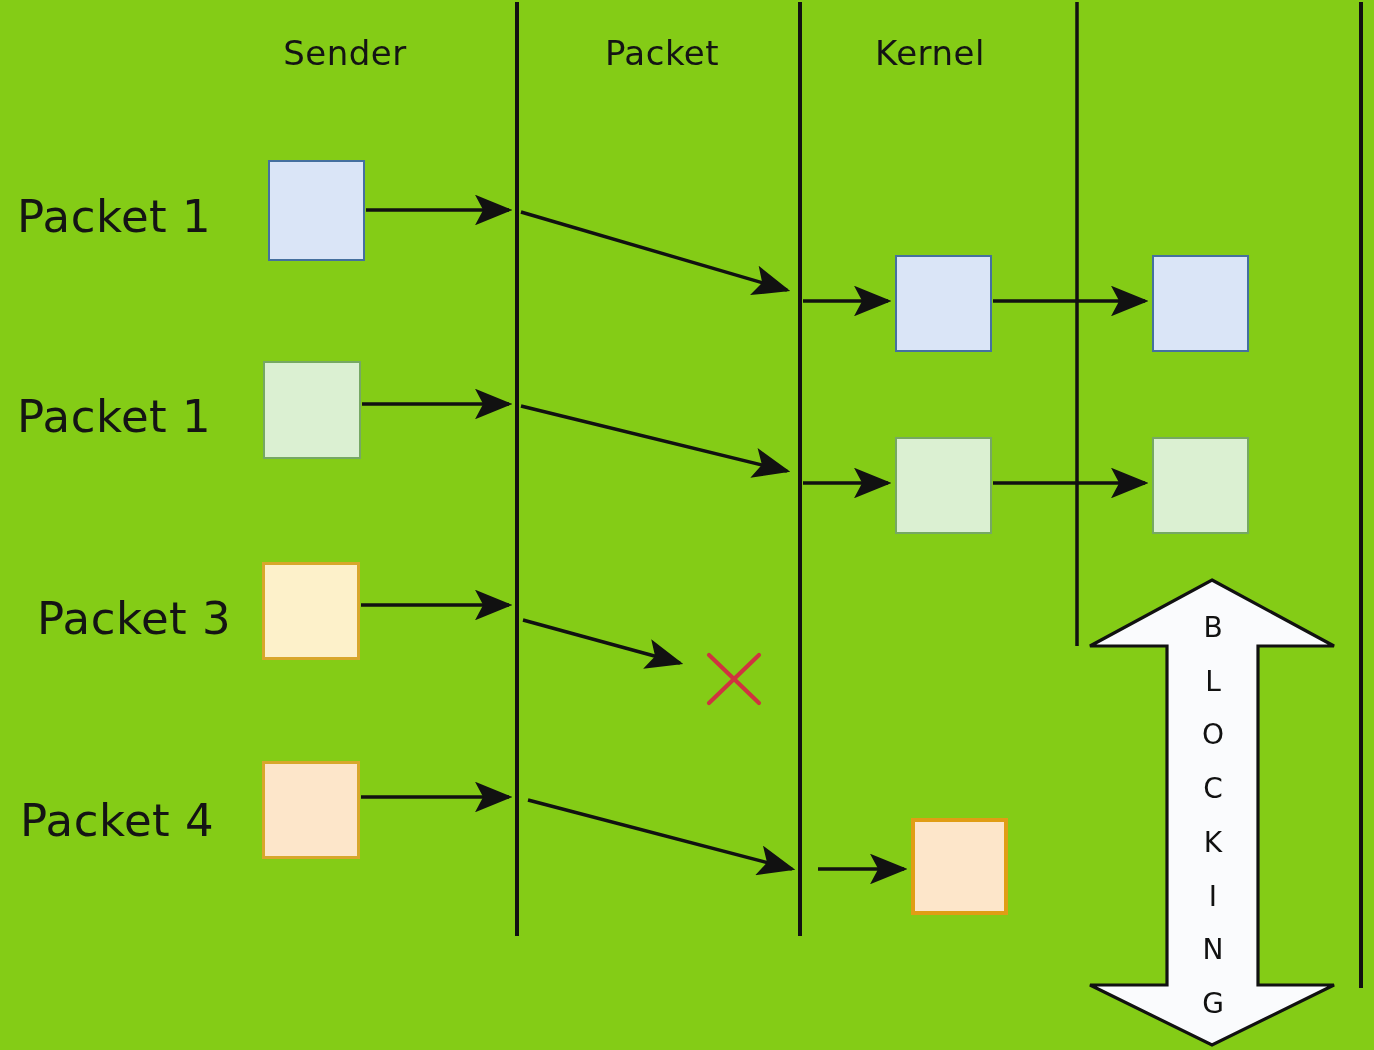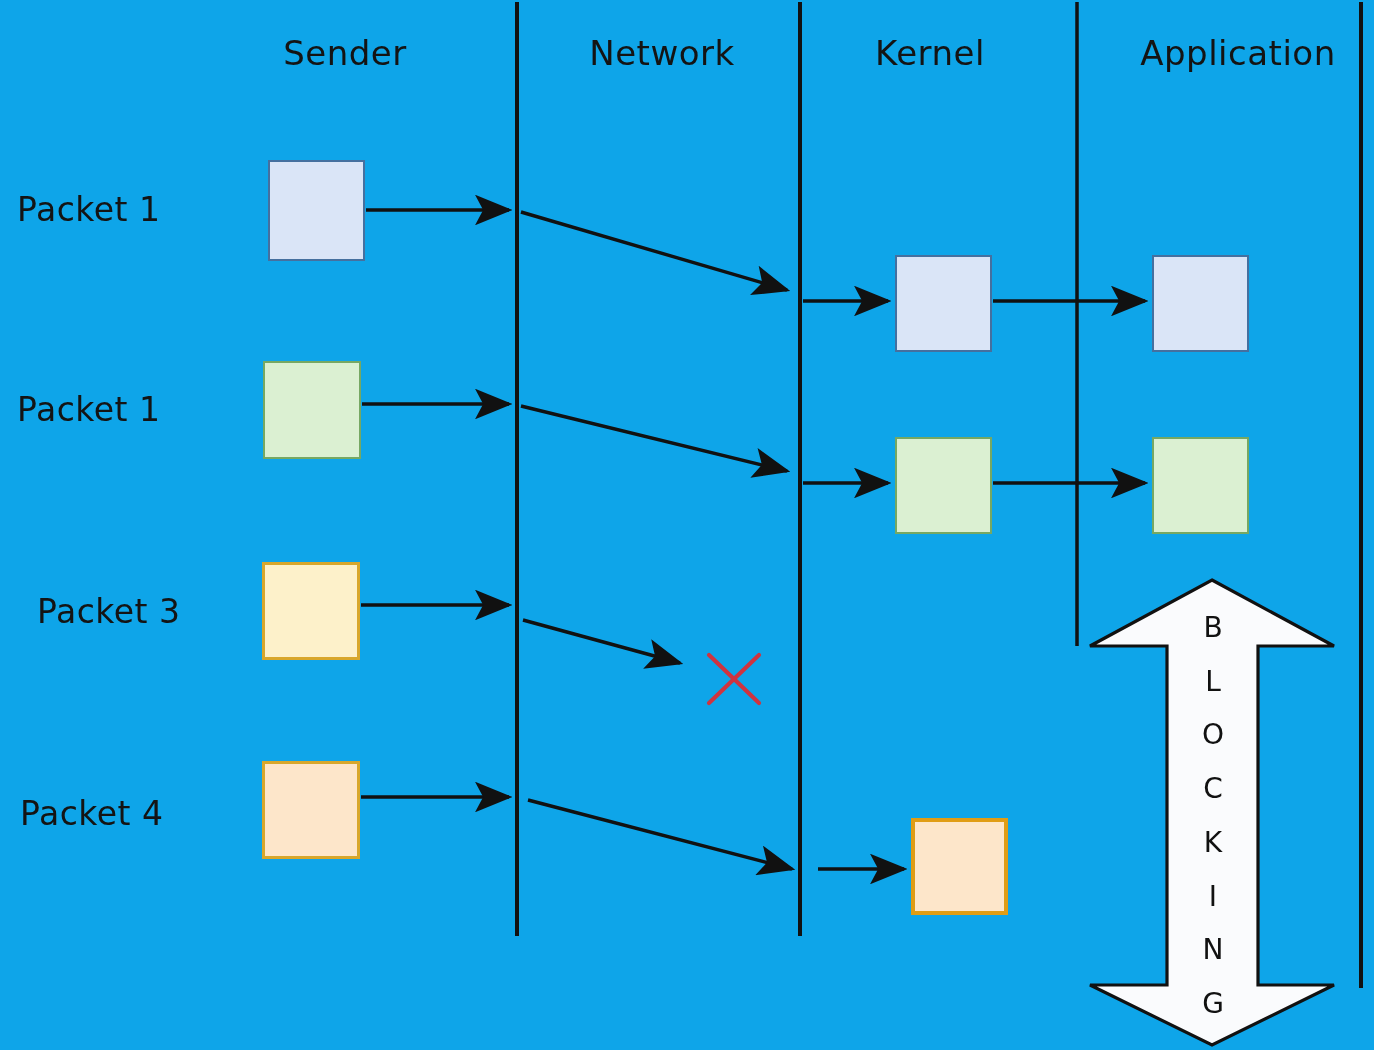--- a/index.html
+++ b/index.html
@@ -7,41 +7,41 @@
     margin: 0; padding: 0;
     background: #ffffff;
   }
   body {
     font-family: "DejaVu Sans", sans-serif;
   }
   #canvas {
     position: relative;
     width: 1374px;
     height: 1050px;
-    background: #0ea5e9;
+    background: #84cc16;
     overflow: hidden;
   }
   #svg-layer {
     position: absolute;
     left: 0; top: 0;
     width: 1374px;
     height: 1050px;
   }
   .col-header {
     position: absolute;
     font-size: 34px;
     color: #141414;
     white-space: nowrap;
     text-align: center;
     font-family: "DejaVu Sans", sans-serif;
     letter-spacing: 0.5px;
   }
   .row-label {
     position: absolute;
-    font-size: 33px;
+    font-size: 45px;
     color: #141414;
     white-space: nowrap;
     font-family: "DejaVu Sans", sans-serif;
     letter-spacing: 0.5px;
     text-align: center;
   }
   .packet-box {
     position: absolute;
     border-width: 2px;
     border-style: solid;
@@ -134,23 +134,22 @@
       <line x1="818" y1="869" x2="904" y2="869" stroke="#111111" stroke-width="3.4" marker-end="url(#ah)"></line>
     </g>
 
     <g>
       <path d="M1212,580 L1334,646 L1258,646 L1258,985 L1334,985 L1212,1045
                L1090,985 L1167,985 L1167,646 L1090,646 Z" fill="#fafbfd" stroke="#111111" stroke-width="3.2" stroke-linejoin="miter"></path>
     </g>
   </svg>
 
   <div class="col-header" style="left:245px; top:33px; width:200px;">Sender</div>
-  <div class="col-header" style="left:562px; top:33px; width:200px;">Network</div>
+  <div class="col-header" style="left:562px; top:33px; width:200px;">Packet</div>
   <div class="col-header" style="left:830px; top:33px; width:200px;text-align:center;">Kernel</div>
-  <div class="col-header" style="left:1118px; top:33px; width:240px;">Application</div>
 
   <div class="row-label" style="left:17px; top:190px;">Packet 1</div>
   <div class="row-label" style="left:17px; top:390px;">Packet 1</div>
   <div class="row-label" style="left:17px; top:592px;margin-left:20px;">Packet 3</div>
   <div class="row-label" style="left:20px; top:794px;">Packet 4</div>
 
   <div class="packet-box" style="left:268px; top:160px; width:97px; height:101px; background:#dae5f7; border-color:#45709f; border-width:2px;"></div>
   <div class="packet-box" style="left:263px; top:361px; width:98px; height:98px; background:#dbf0d2; border-color:#76a863; border-width:2px;"></div>
   <div class="packet-box" style="left:262px; top:562px; width:98px; height:98px; background:#fdf1ca; border-color:#d8a72c; border-width:3px;"></div>
   <div class="packet-box" style="left:262px; top:761px; width:98px; height:98px; background:#fde6ca; border-color:#d8a72c; border-width:3px;"></div>

